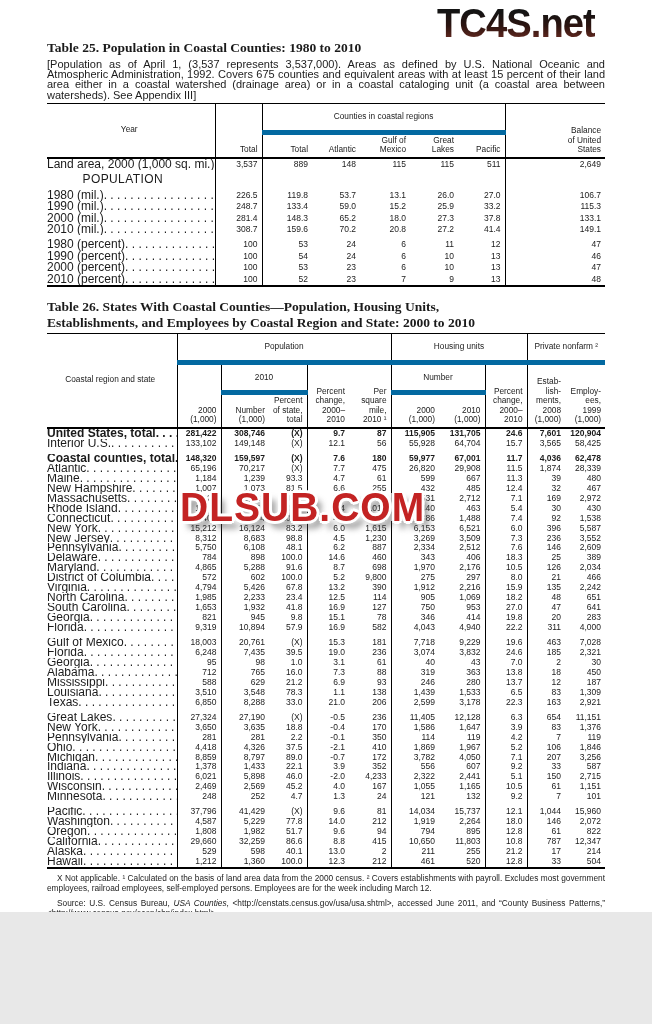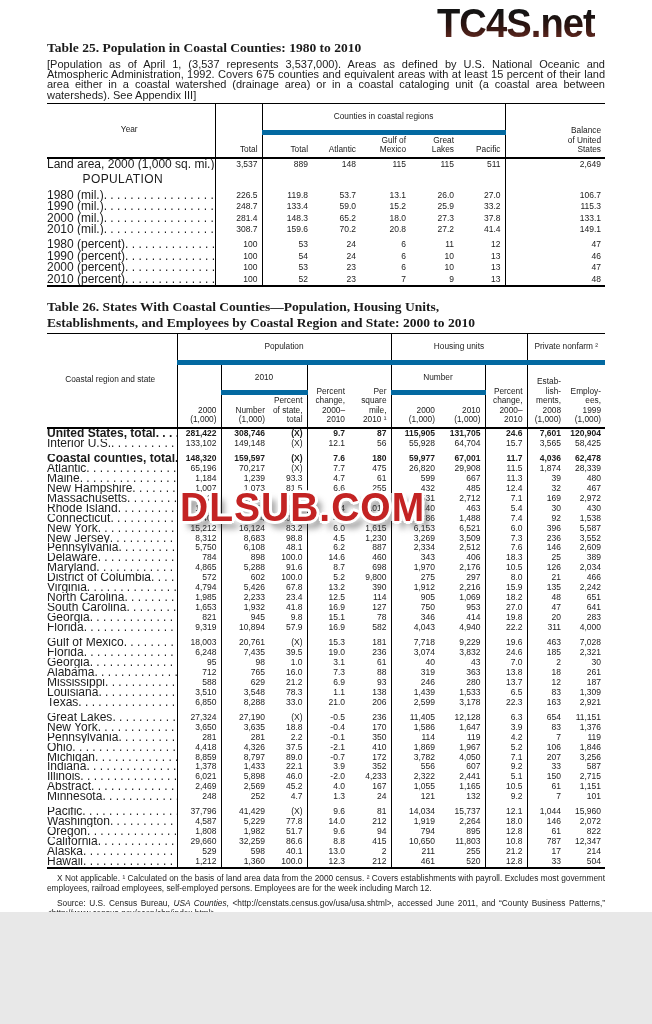--- a/index.html
+++ b/index.html
@@ -758,21 +758,21 @@
             </td>
             <td class="num vr">712</td>
             <td class="num">765</td>
             <td class="num vr">16.0</td>
             <td class="num">7.3</td>
             <td class="num vr">88</td>
             <td class="num">319</td>
             <td class="num vr">363</td>
             <td class="num vr">13.8</td>
             <td class="num">18</td>
-            <td class="num">261</td>
+            <td class="num">450</td>
             <td class="num"></td>
           </tr>
           <tr>
             <td class="lbl vr ind1">
               <span class="flx">
                 <span class="txt">Mississippi</span>
                 <span class="dots"></span>
               </span>
             </td>
             <td class="num vr">588</td>
@@ -954,21 +954,21 @@
             <td class="num">2,322</td>
             <td class="num vr">2,441</td>
             <td class="num vr">5.1</td>
             <td class="num">150</td>
             <td class="num">2,715</td>
             <td class="num"></td>
           </tr>
           <tr>
             <td class="lbl vr ind1">
               <span class="flx">
-                <span class="txt">Abstract</span>
+                <span class="txt">Wisconsin</span>
                 <span class="dots"></span>
               </span>
             </td>
             <td class="num vr">2,469</td>
             <td class="num">2,569</td>
             <td class="num vr">45.2</td>
             <td class="num">4.0</td>
             <td class="num vr">167</td>
             <td class="num">1,055</td>
             <td class="num vr">1,165</td>

